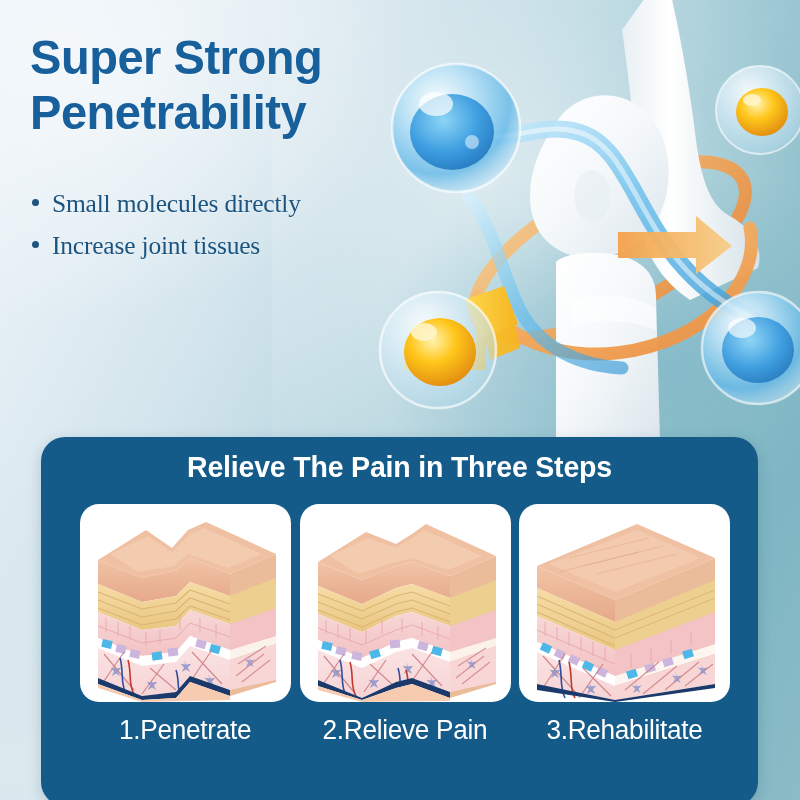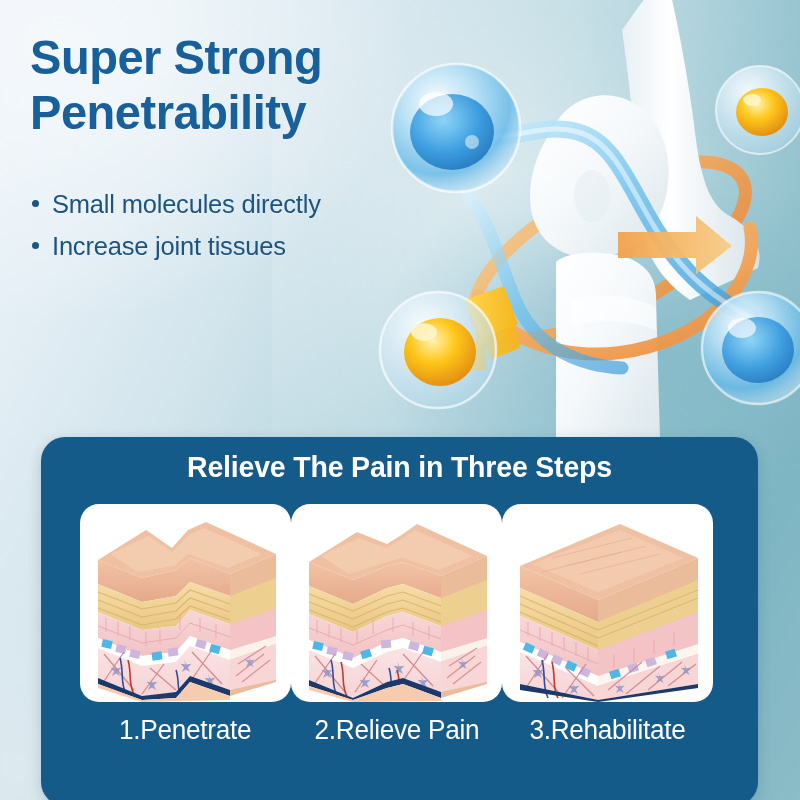--- a/index.html
+++ b/index.html
@@ -49,21 +49,21 @@
     font-size:49px;
     line-height:1.12;
     letter-spacing:-0.5px;
     transform:scaleX(.96);
     transform-origin:left top;
     text-shadow:0 1px 1px rgba(255,255,255,.5);
   }
   .headline span { display:block; }
 
   
-  .bullets { position:absolute; left:32px; top:190px; width:400px; }
+  .bullets { position:absolute; left:32px; top:190px; width:400px;font-family:Liberation Serif, serif; }
   .bullet {
     display:flex; align-items:baseline;
     margin-bottom:13.5px;
     color:#1c5480;
     font-size:25.5px;
     line-height:1.1;
     letter-spacing:-0.2px;
     text-shadow:0 1px 1px rgba(255,255,255,.35);
   }
   .dot {
@@ -84,21 +84,21 @@
     position:absolute; left:0; right:0; top:13px;
     text-align:center;
     color:#ffffff;
     font-weight:bold;
     font-size:30px;
     letter-spacing:-0.2px;
     transform:scaleX(.95);
   }
   .cards {
     position:absolute; left:27px; right:28px; top:67px;
-    display:flex; padding-left:12px;
+    display:flex; justify-content:space-between;padding-left:12px;
   }
   .card {
     width:211px;
     display:flex; flex-direction:column; align-items:center;
   }
   .card-img {
     width:211px; height:198px;
     background:#ffffff;
     border-radius:19px;
     overflow:hidden;

